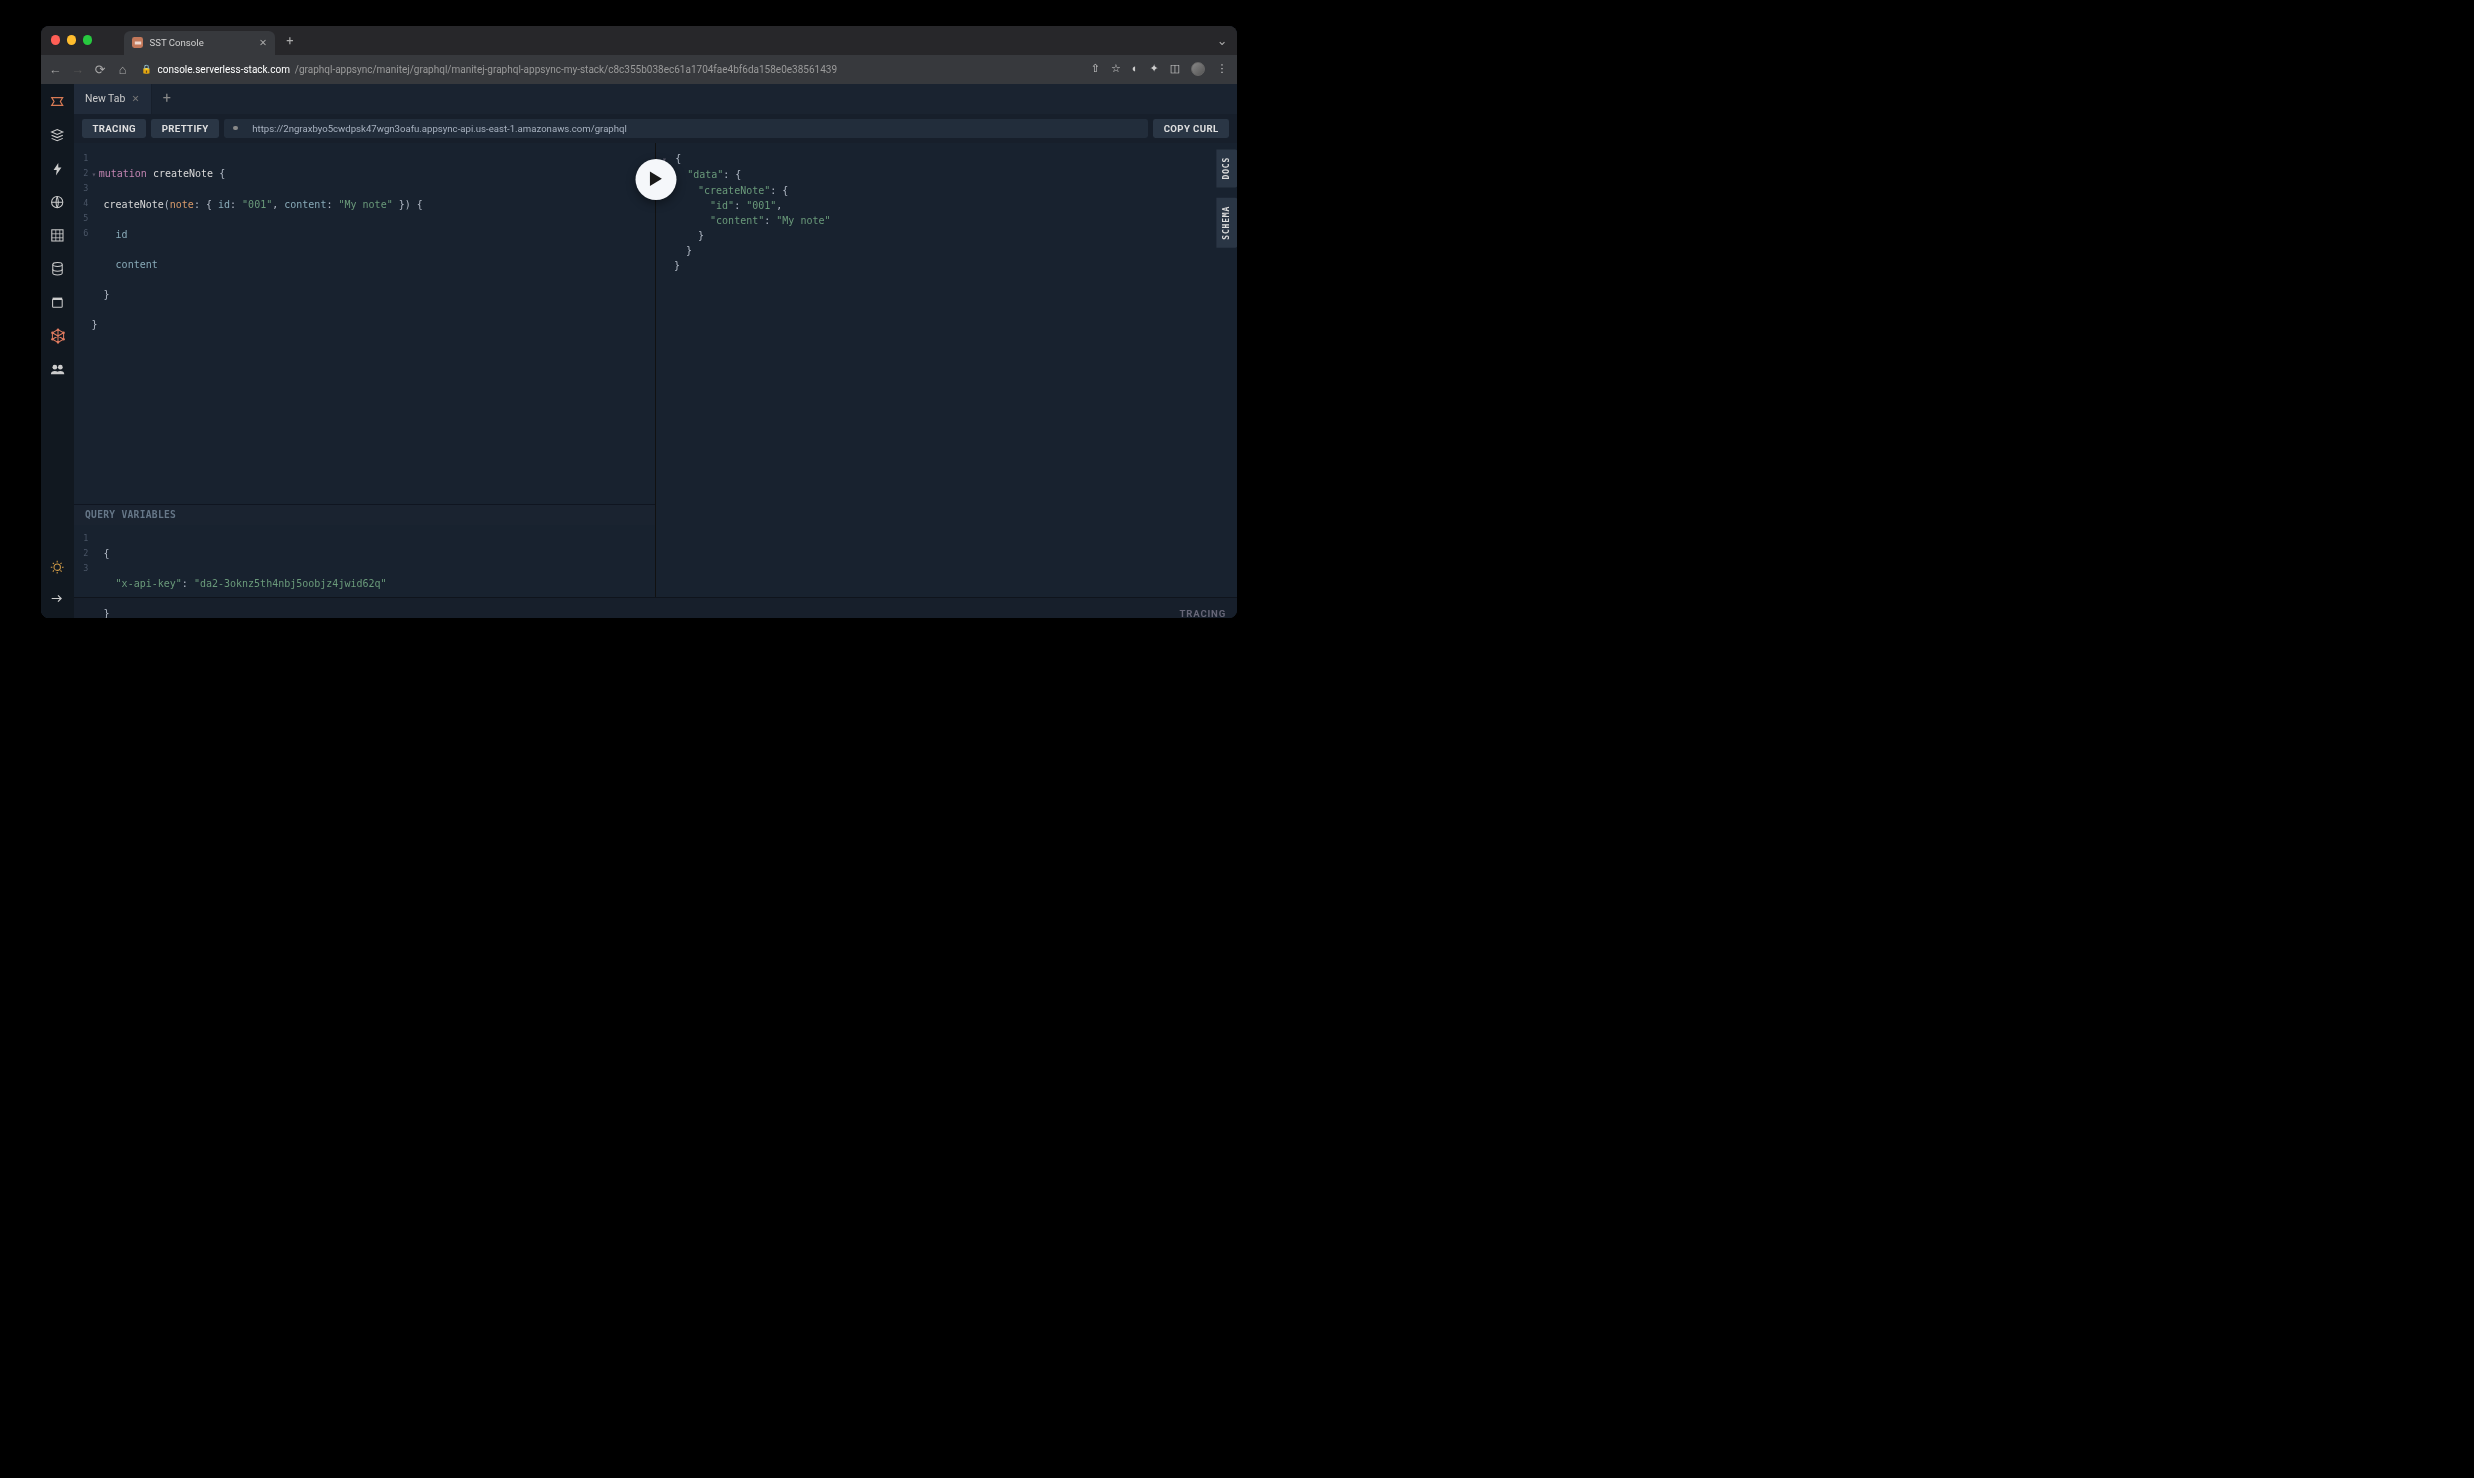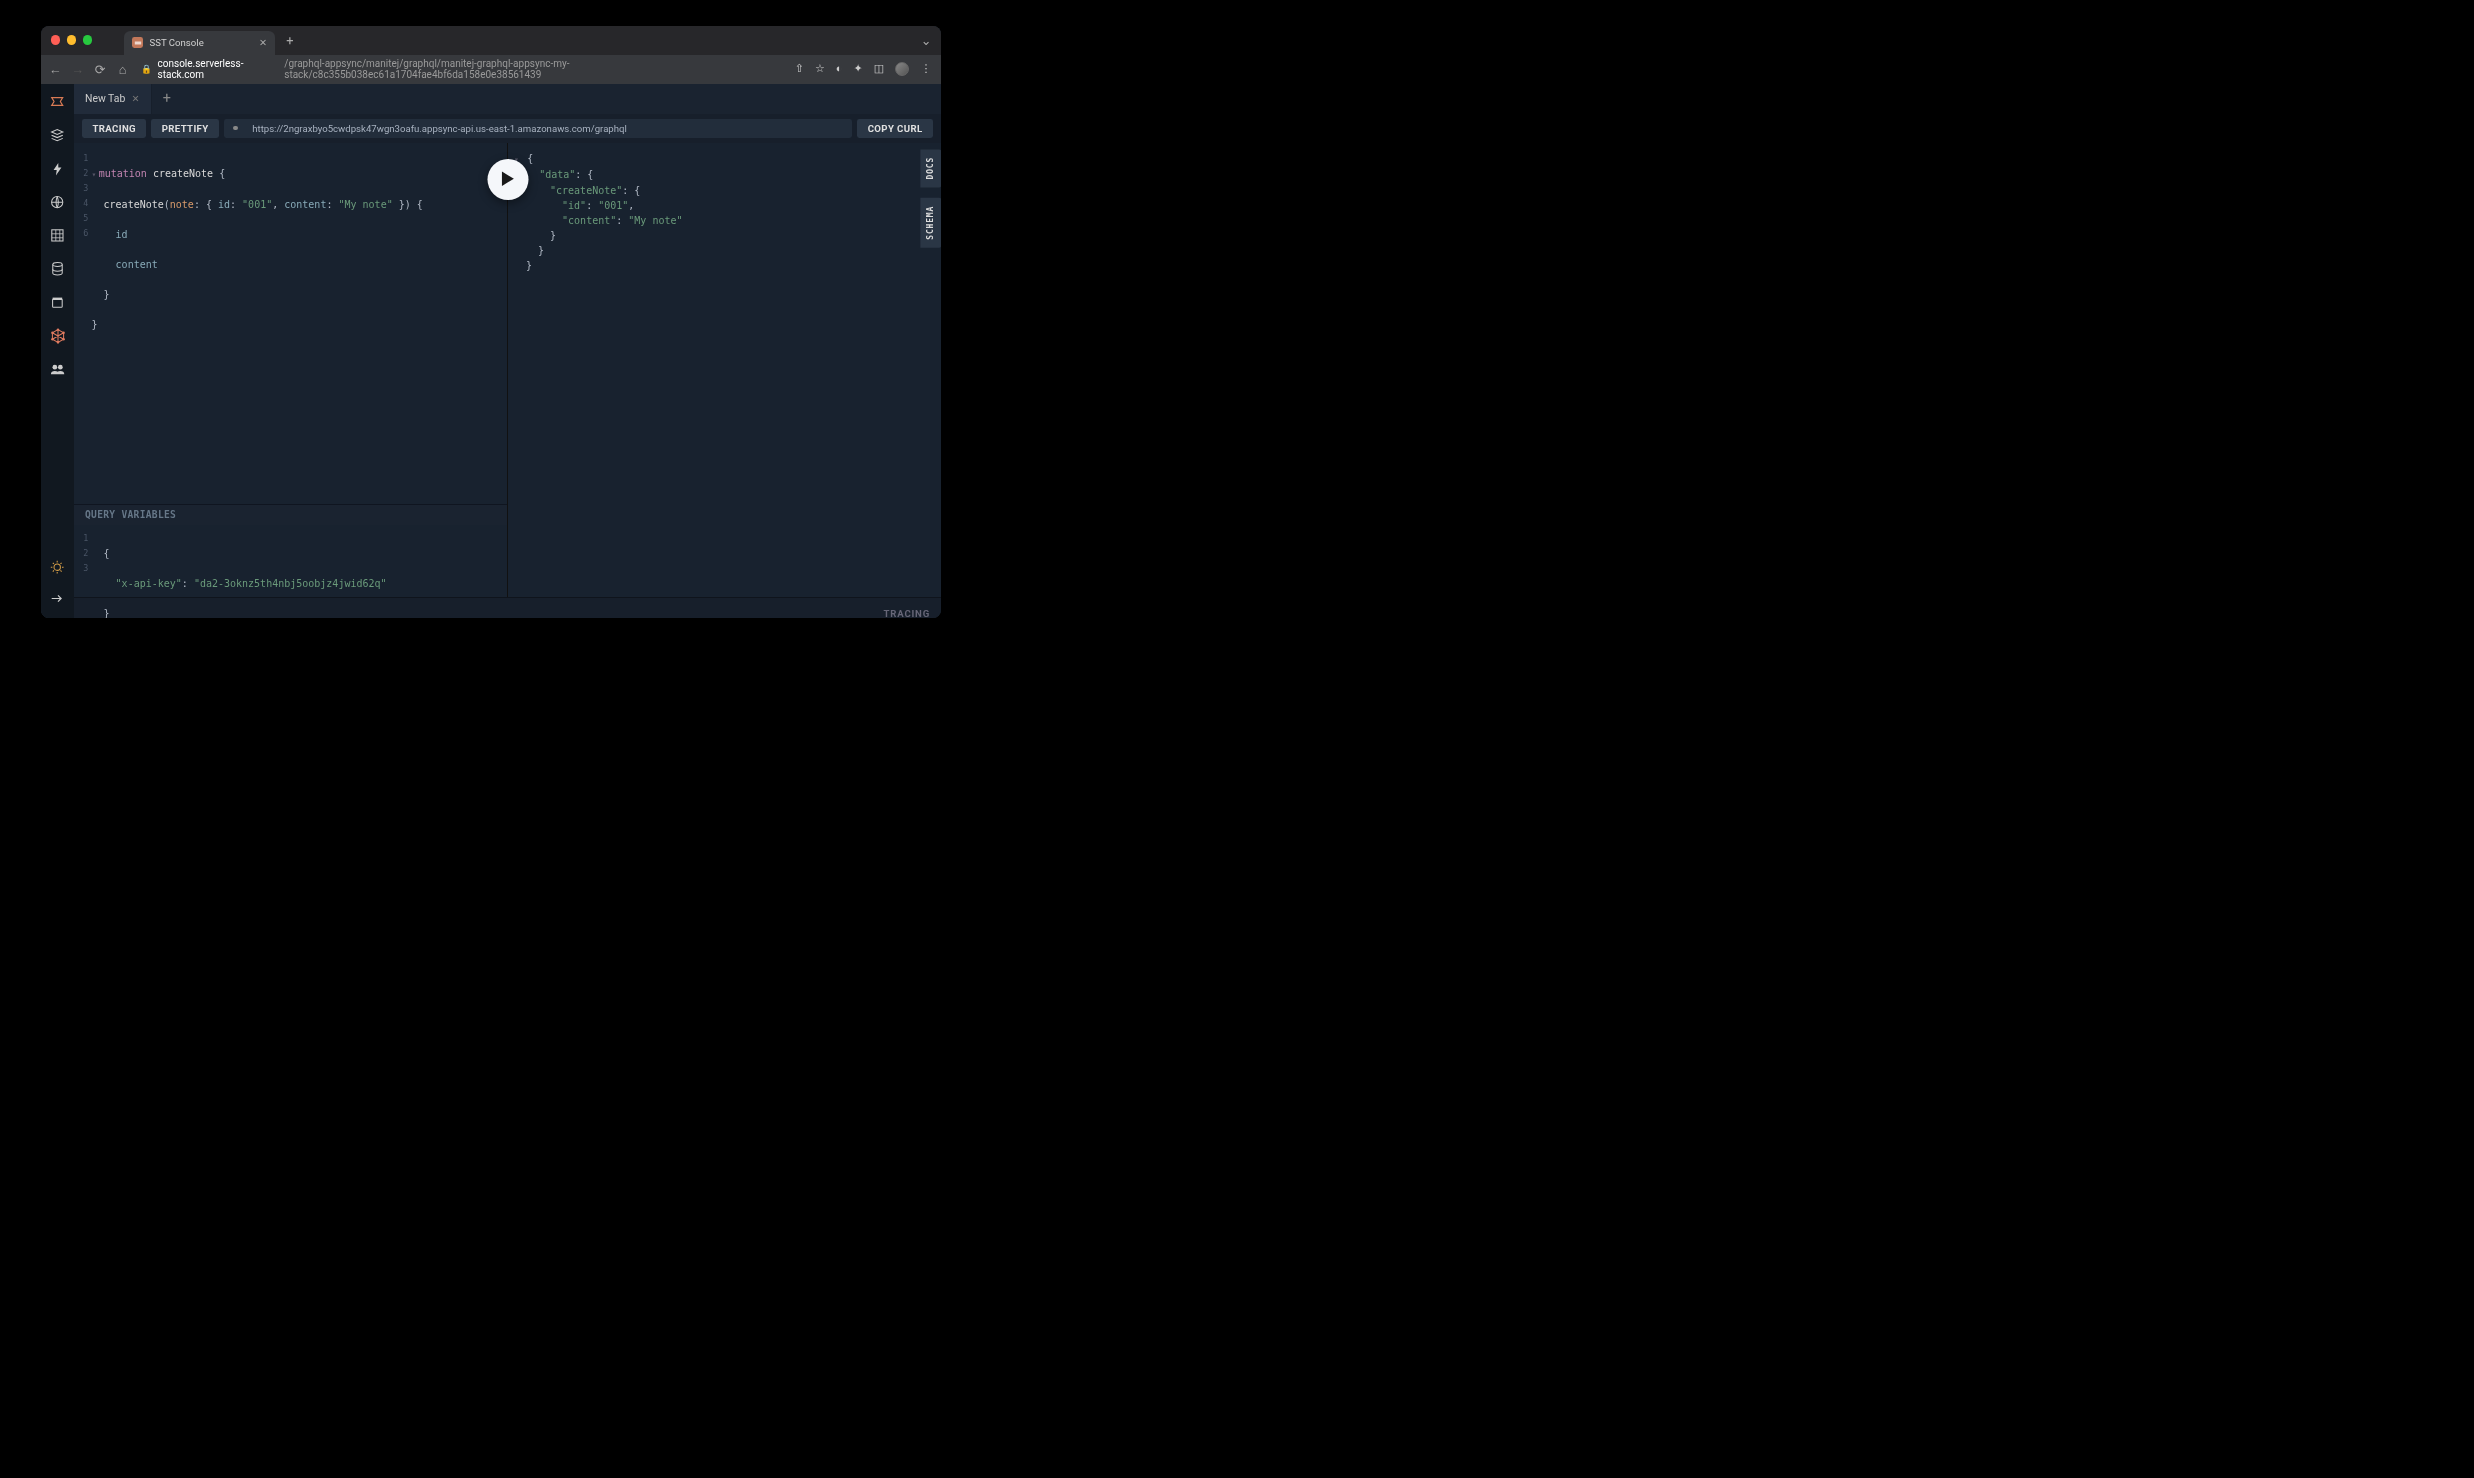--- a/index.html
+++ b/index.html
@@ -8,21 +8,21 @@
       font-family: -apple-system, BlinkMacSystemFont, "Segoe UI", Roboto, sans-serif;
       color: #e0e0e0;
       width: 1121px;
       height: 670px;
       overflow: hidden;
     }
     .browser-window {
       position: absolute;
       top: 25.5px;
       left: 41px;
-      width: 900px;
+      width: 1196px;
       height: 592px;
       background: #212a37;
       border-radius: 8px;
       overflow: hidden;
       box-shadow: 0 8px 32px rgba(0,0,0,0.5);
     }
     
     .browser-top {
       height: 29px;
       background: #27272a;

